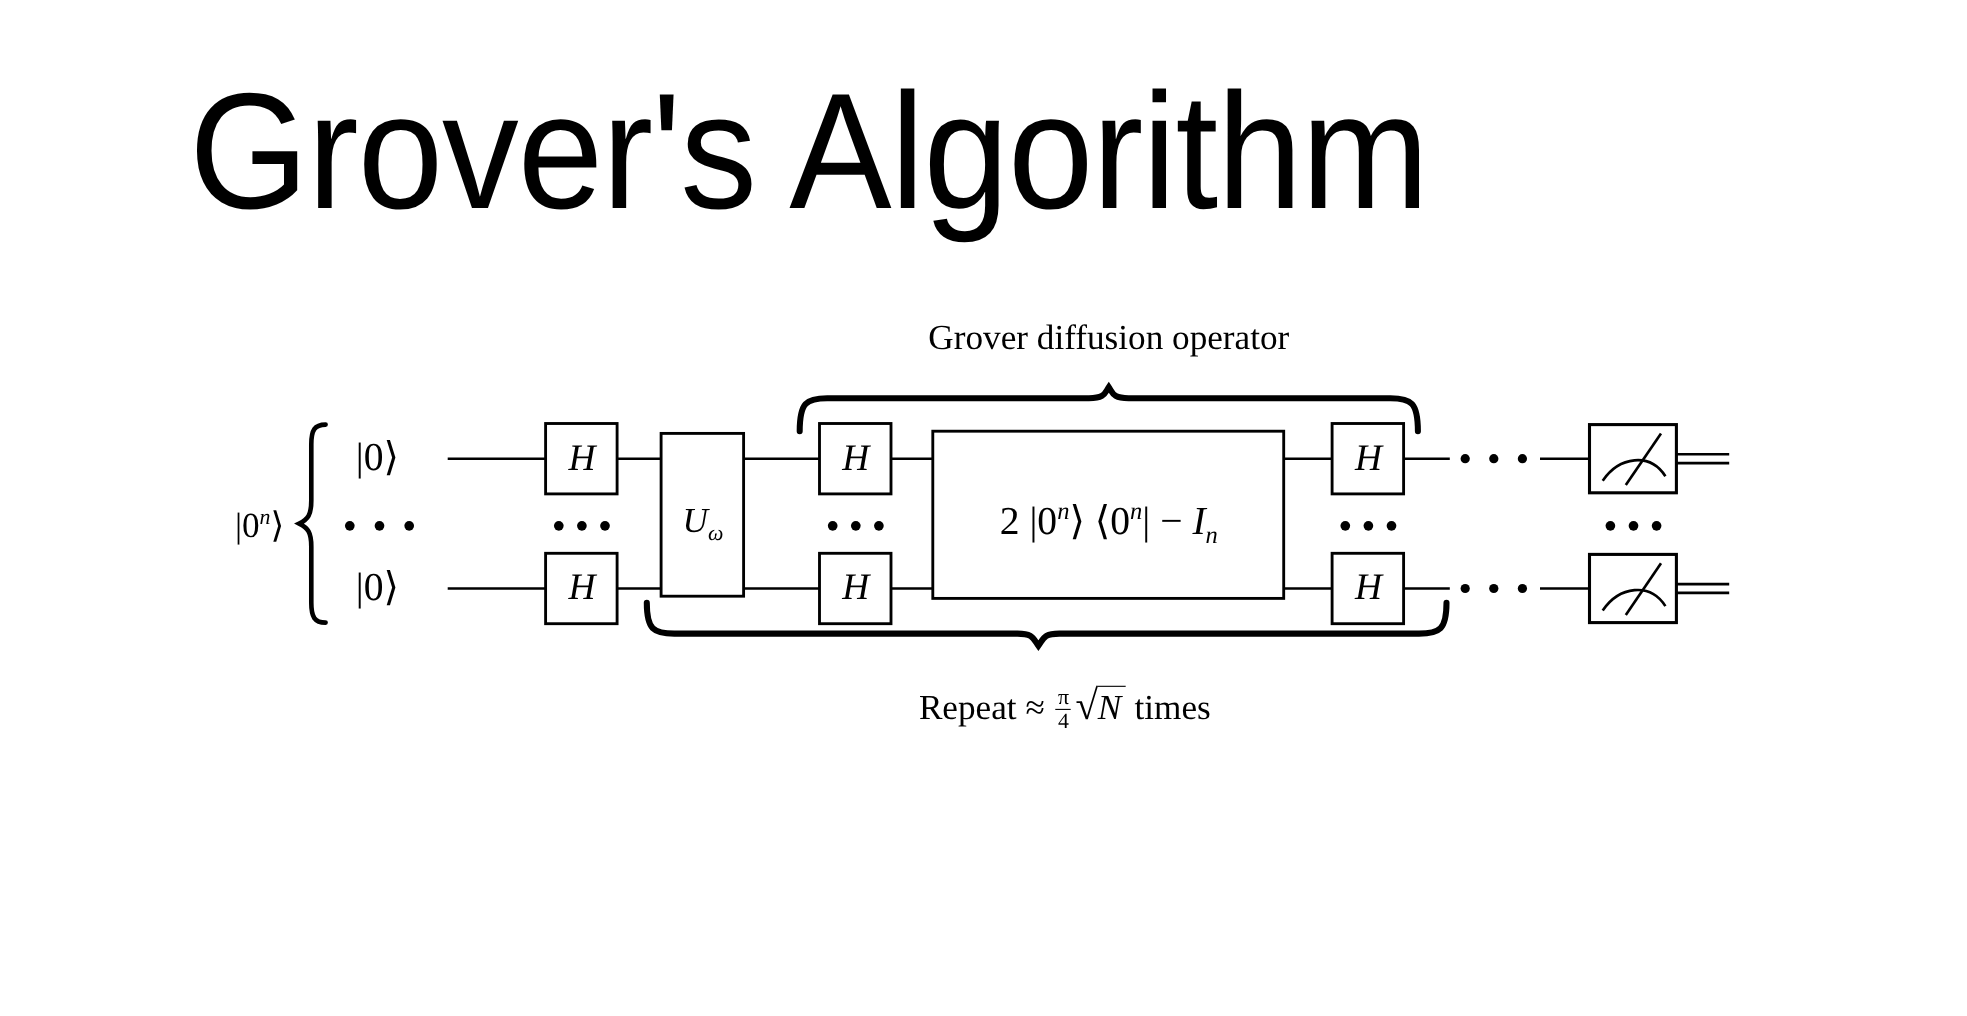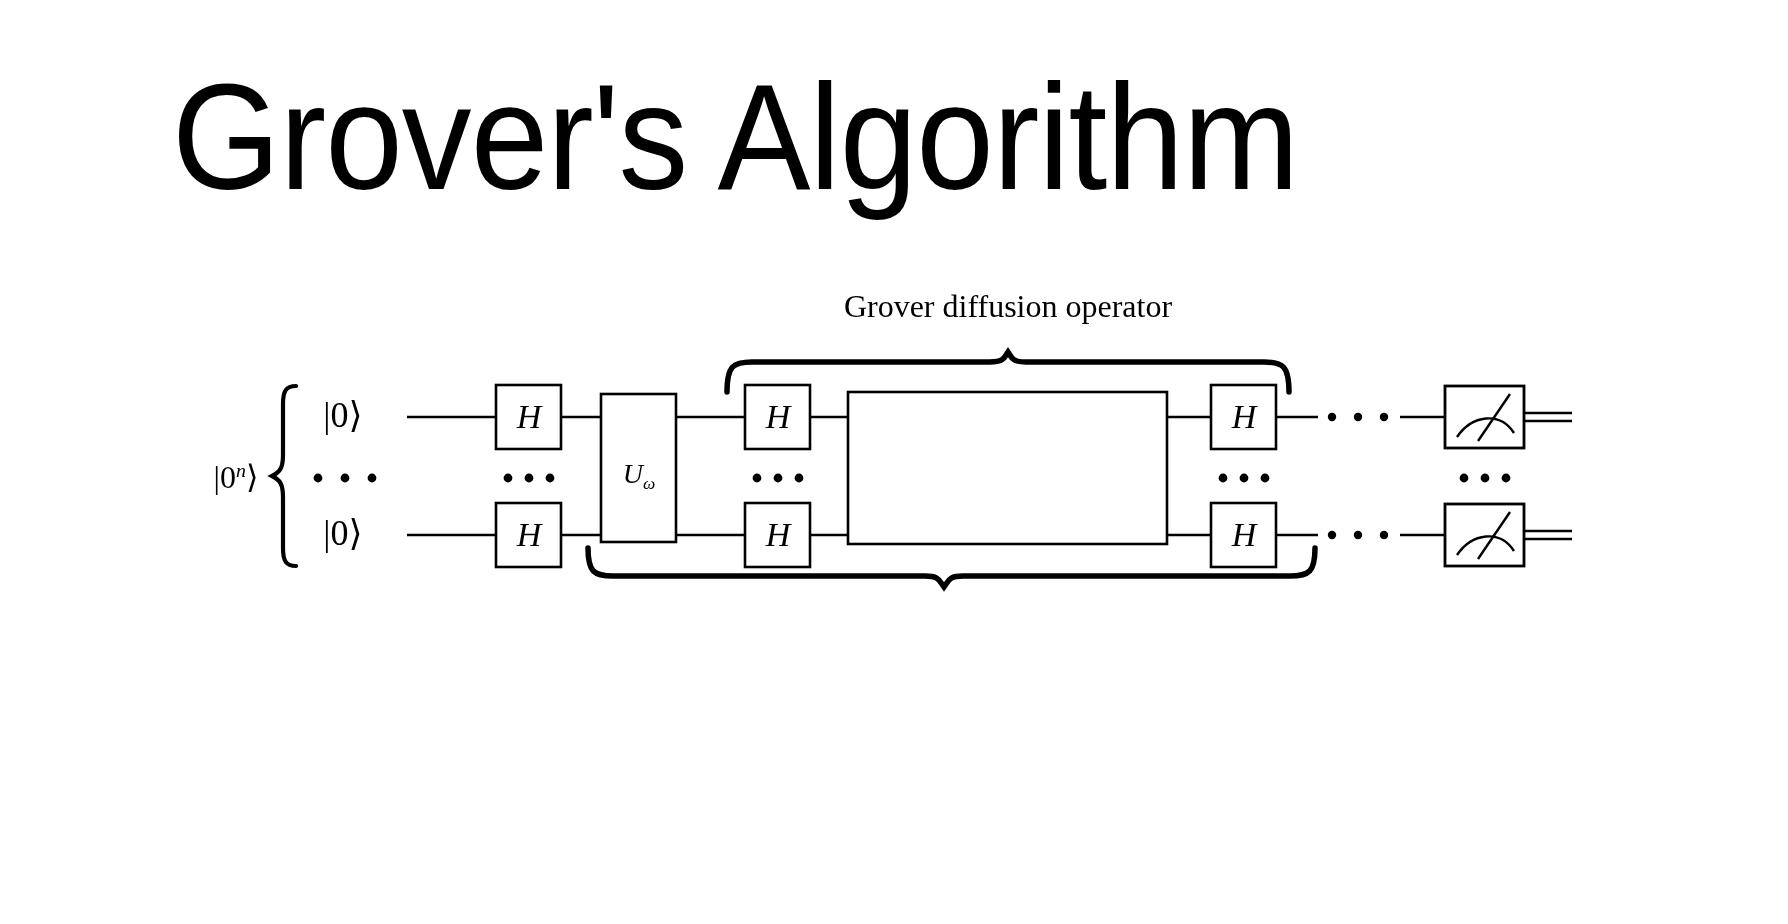--- a/index.html
+++ b/index.html
@@ -57,21 +57,21 @@
     white-space: nowrap;
     line-height: 1;
   }
   .ital { font-style: italic; }
   .ctr {
     transform: translate(-50%, -50%);
   }
   .ket-label { font-size: 36px; }
   .big-ket   { font-size: 32px; }
   .gate-h    { font-size: 34px; font-style: italic; }
-  .u-omega   { font-size: 28px; font-style: italic; }
+  .u-omega   { font-size: 32px; font-style: italic; }
   .diff-expr { font-size: 36px; }
   .cap       { font-size: 32px; }
 
   sup.n, sub.s {
     font-size: 0.62em;
     font-style: italic;
   }
   sup.n { vertical-align: super; }
   sub.s { vertical-align: sub; }
 
@@ -221,17 +221,23 @@
   <div class="m gate-h ctr" style="left:529px; top:535px;">H</div>
   <div class="m gate-h ctr" style="left:778px; top:417px;">H</div>
   <div class="m gate-h ctr" style="left:778px; top:535px;">H</div>
   <div class="m gate-h ctr" style="left:1244px; top:417px;">H</div>
   <div class="m gate-h ctr" style="left:1244px; top:535px;">H</div>
 
   <div class="m u-omega ctr" style="left:639px; top:476px;">
     <span>U</span><sub class="s">ω</sub>
   </div>
 
+  <div class="m diff-expr ctr" style="left:1008px; top:476px;">
+    <span>2</span>&nbsp;<span>|0</span><sup class="n">n</sup><span>⟩</span>&nbsp;<span>⟨0</span><sup class="n">n</sup><span>|</span>&nbsp;<span>−</span>&nbsp;<span class="ital">I</span><sub class="s">n</sub>
+  </div>
 
   <div class="m cap ctr" style="left:1008px; top:306px;">Grover diffusion operator</div>
 
+  <div class="m cap ctr" style="left:968px; top:645px;">
+    <span>Repeat</span>&nbsp;<span>≈</span>&nbsp;<span class="frac"><span class="num">π</span><span class="den">4</span></span><span class="sqrt"><span class="rad">√</span><span class="arg">N</span></span>&nbsp;<span>times</span>
+  </div>
 
 </div>
 
 </body></html>

